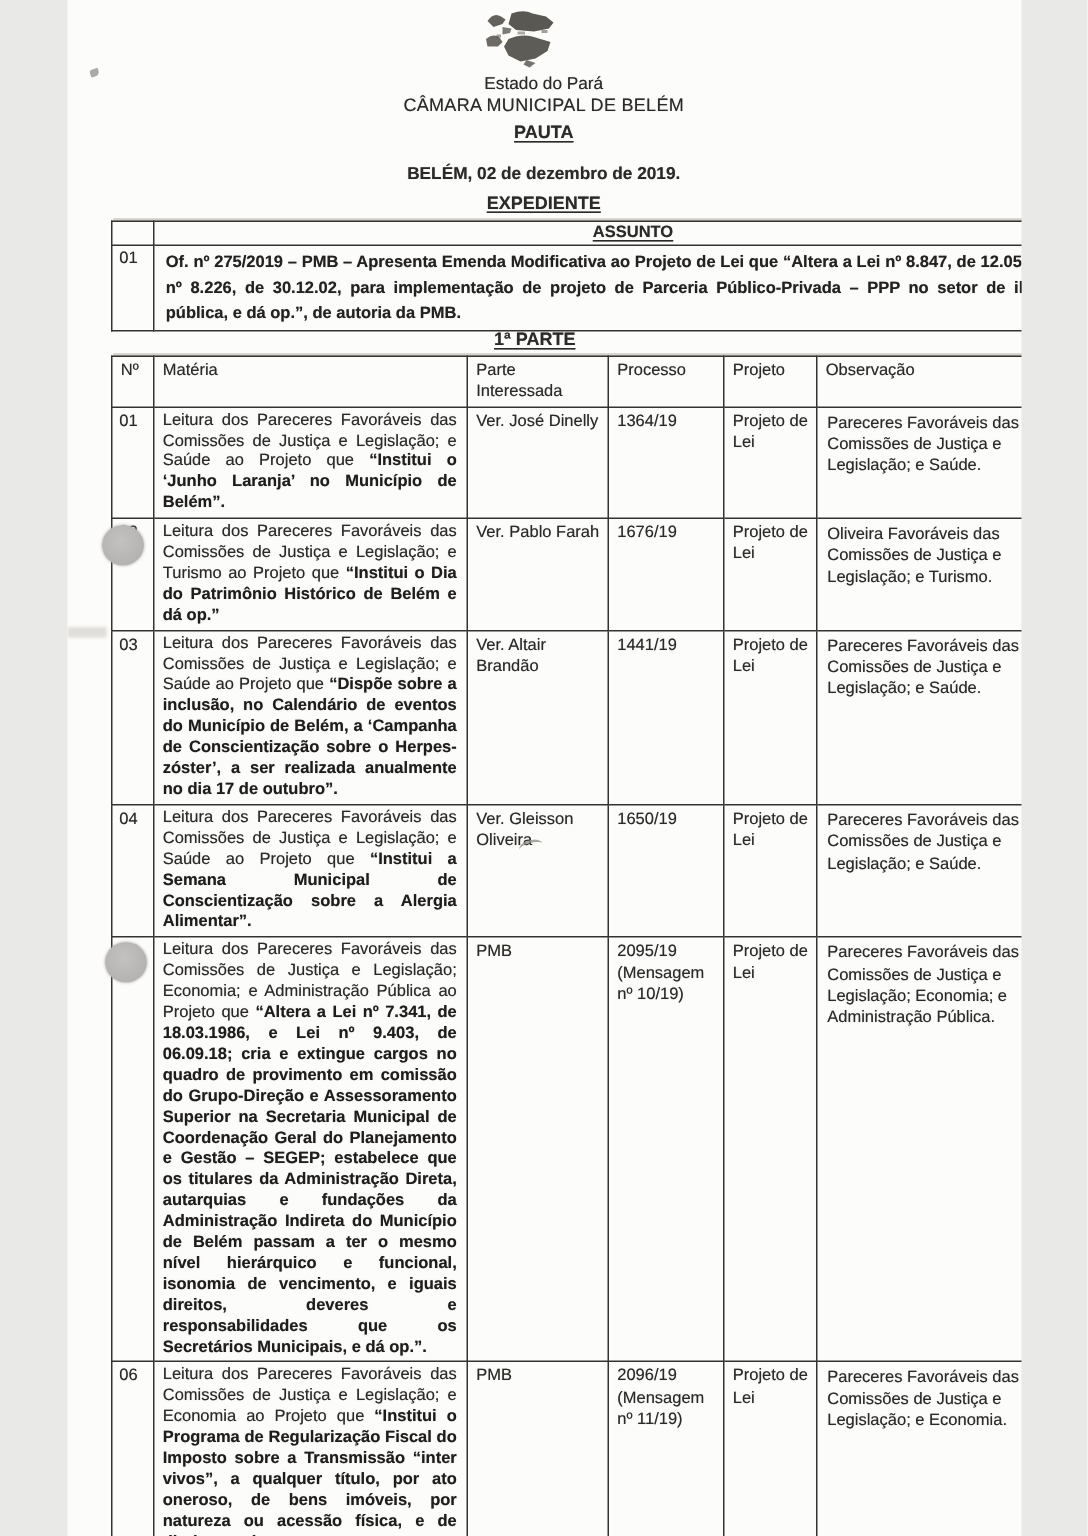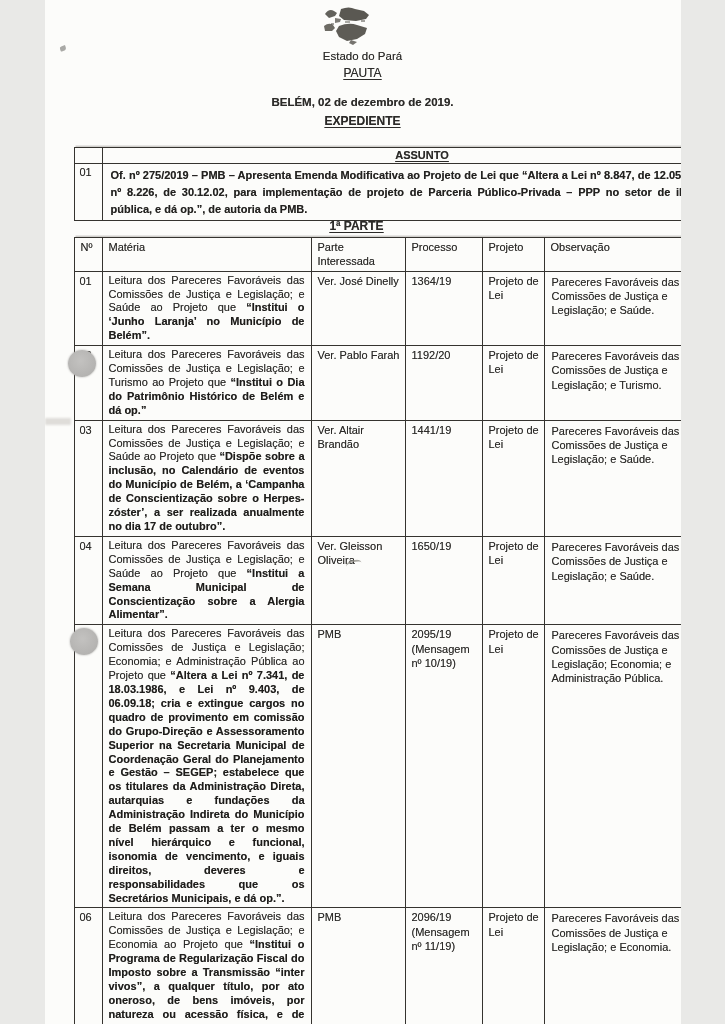--- a/index.html
+++ b/index.html
@@ -13,21 +13,21 @@
     font-family:"Liberation Sans", sans-serif;
     color:#2b2a28;
     text-shadow:0 0 .5px rgba(45,44,40,.55);
     padding-left:36px;
   }
   
   .doc-header{position:absolute;top:6px;left:0;right:0;text-align:center;line-height:1.22;}
   .logo{display:block;margin:0 auto 3px;position:relative;left:-14px;}
   .h-state{font-size:11.5px;}
   .h-org{font-size:12px;letter-spacing:.2px;}
-  .h-title{font-size:12px;font-weight:400;text-decoration:underline;text-underline-offset:2px;margin-top:3px;}
+  .h-title{font-size:12px;font-weight:700;text-decoration:underline;text-underline-offset:2px;margin-top:3px;}
   .h-session{font-size:11.5px;font-weight:700;margin-top:3px;}
   .h-date{font-size:11.5px;font-weight:700;margin-top:14px;}
   .h-expediente{font-size:12px;font-weight:700;text-decoration:underline;text-underline-offset:2px;margin-top:5px;}
   .h-parte{position:absolute;top:219px;left:0;right:12px;text-align:center;font-size:12px;font-weight:700;text-decoration:underline;text-underline-offset:2px;}
   
   table{border-collapse:collapse;table-layout:fixed;box-shadow:0 -3px 0 -1.5px rgba(125,122,115,.35);}
   td,th{border:1.5px solid #35332f;vertical-align:top;font-size:11px;font-weight:400;text-align:left;}
   .exp-table{position:absolute;top:147px;left:29px;width:668px;}
   .exp-table .assunto-h{height:15px;text-align:center;font-weight:700;text-decoration:underline;text-underline-offset:2px;padding:0;line-height:15px;}
   .exp-table .num{padding:2px 3px 0 5px;}
@@ -70,20 +70,21 @@
         <path d="M14 12 l6 1 -1 3 -5 1 z" opacity=".7"></path>
         <path d="M3 20 q5 -4 9 -1 l2 3 -3 3 -7 0 z" opacity=".8"></path>
         <path d="M18 20 q10 -4 18 -1 l10 3 -2 6 -8 5 -10 2 -8 -4 -3 -6 z" opacity=".88"></path>
         <path d="M30 34 l6 2 -4 3 -4 -2 z" opacity=".75"></path>
         <rect x="10" y="17" width="3" height="2" opacity=".5"></rect>
         <rect x="40" y="14" width="4" height="2" opacity=".5"></rect>
         <rect x="24" y="15" width="5" height="2" opacity=".45"></rect>
       </g>
     </svg>
     <div class="h-state">Estado do Pará</div>
+    <div class="h-org">CÂMARA MUNICIPAL DE BELÉM</div>
     <div class="h-title">PAUTA</div>
     <div class="h-date">BELÉM, 02 de dezembro de 2019.</div>
     <div class="h-expediente">EXPEDIENTE</div>
   </div>
 
   <table class="exp-table">
     <colgroup>
         <col style="width:28px">
         <col style="width:640px">
       </colgroup>
@@ -126,23 +127,23 @@
       <td>Ver. José Dinelly</td>
       <td>1364/19</td>
       <td>Projeto de Lei</td>
       <td class="obs">Pareceres Favoráveis das Comissões de Justiça e Legislação; e Saúde.</td>
     </tr>
 
     <tr class="h55">
       <td class="num">02</td>
       <td class="materia"><span>Leitura dos Pareceres Favoráveis das Comissões de Justiça e Legislação; e Turismo ao Projeto que </span><span class="b">“Institui o Dia do Patrimônio Histórico de Belém e dá op.”</span></td>
       <td>Ver. Pablo Farah</td>
-      <td>1192/20</td>
+      <td>1676/19</td>
       <td>Projeto de Lei</td>
-      <td class="obs">Pareceres Favoráveis das Comissões de Justiça e Legislação; e Turismo.</td>
+      <td class="obs">Oliveira Favoráveis das Comissões de Justiça e Legislação; e Turismo.</td>
     </tr>
 
     <tr class="h113">
       <td class="num">03</td>
       <td class="materia"><span>Leitura dos Pareceres Favoráveis das Comissões de Justiça e Legislação; e Saúde ao Projeto que </span><span class="b">“Dispõe sobre a inclusão, no Calendário de eventos do Município de Belém, a ‘Campanha de Conscientização sobre o Herpes-zóster’, a ser realizada anualmente no dia 17 de outubro”.</span></td>
       <td>Ver. Altair Brandão</td>
       <td>1441/19</td>
       <td>Projeto de Lei</td>
       <td class="obs">Pareceres Favoráveis das Comissões de Justiça e Legislação; e Saúde.</td>
     </tr>

